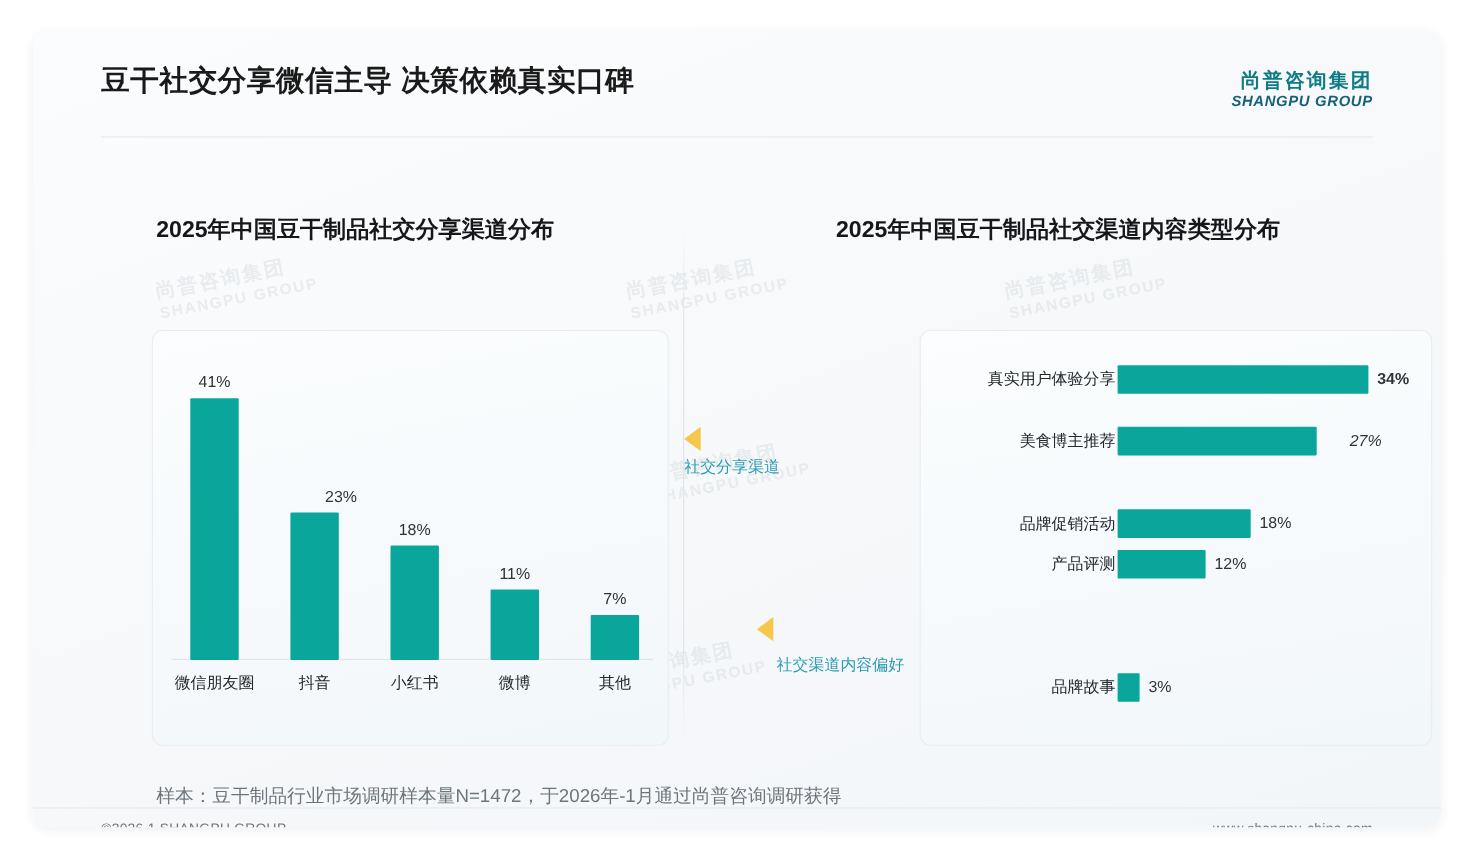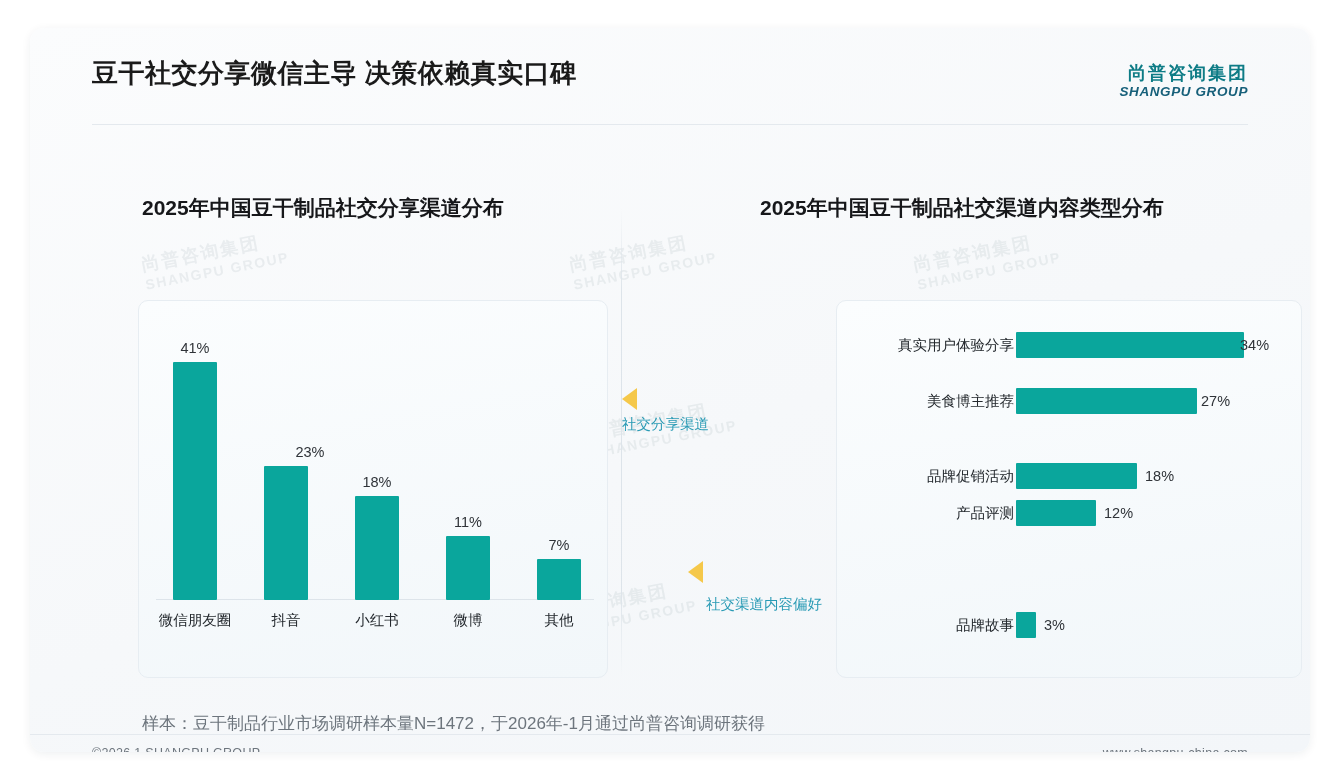--- a/index.html
+++ b/index.html
@@ -235,26 +235,26 @@
         <div class="vb-bar" style="height: 41px;"></div>
         <div class="vb-val" style="bottom: 125px;">7%</div>
         <div class="vb-lab">其他</div>
       </div>
     </div>
 
   <div id="bars-right">
       <div class="hb-row" style="top: 30px;">
         <div class="hb-lab">真实用户体验分享</div>
         <div class="hb-bar" style="width: 228px;"></div>
-        <div class="hb-val" style="left: 404px;">34%</div>
+        <div class="hb-val" style="left: 416px; font-weight: bold;">34%</div>
       </div>
       <div class="hb-row" style="top: 86px;">
         <div class="hb-lab">美食博主推荐</div>
         <div class="hb-bar" style="width: 181px;"></div>
-        <div class="hb-val" style="left: 365px;">27%</div>
+        <div class="hb-val" style="left: 391px; font-style: italic;">27%</div>
       </div>
       <div class="hb-row" style="top: 142px; margin-top: 19px;">
         <div class="hb-lab">品牌促销活动</div>
         <div class="hb-bar" style="width: 121px;"></div>
         <div class="hb-val" style="left: 309px;">18%</div>
       </div>
       <div class="hb-row" style="top: 198px; padding-left: 33px;">
         <div class="hb-lab">产品评测</div>
         <div class="hb-bar" style="width: 80px;"></div>
         <div class="hb-val" style="left: 268px;">12%</div>

